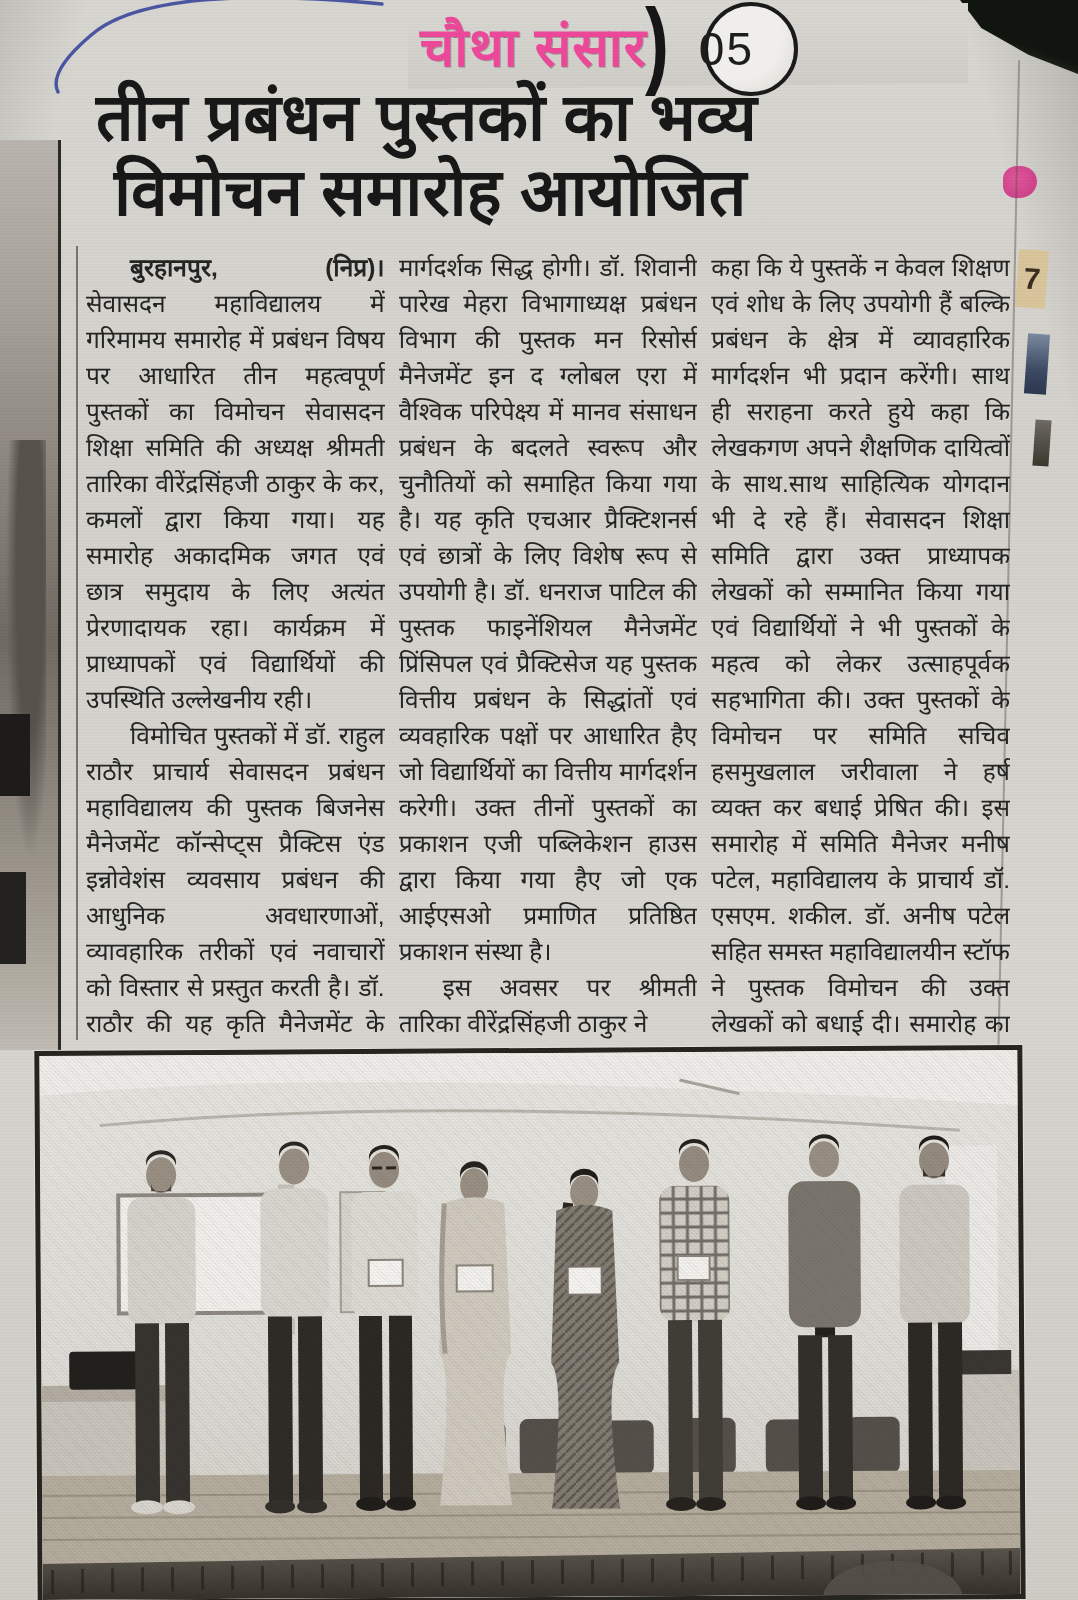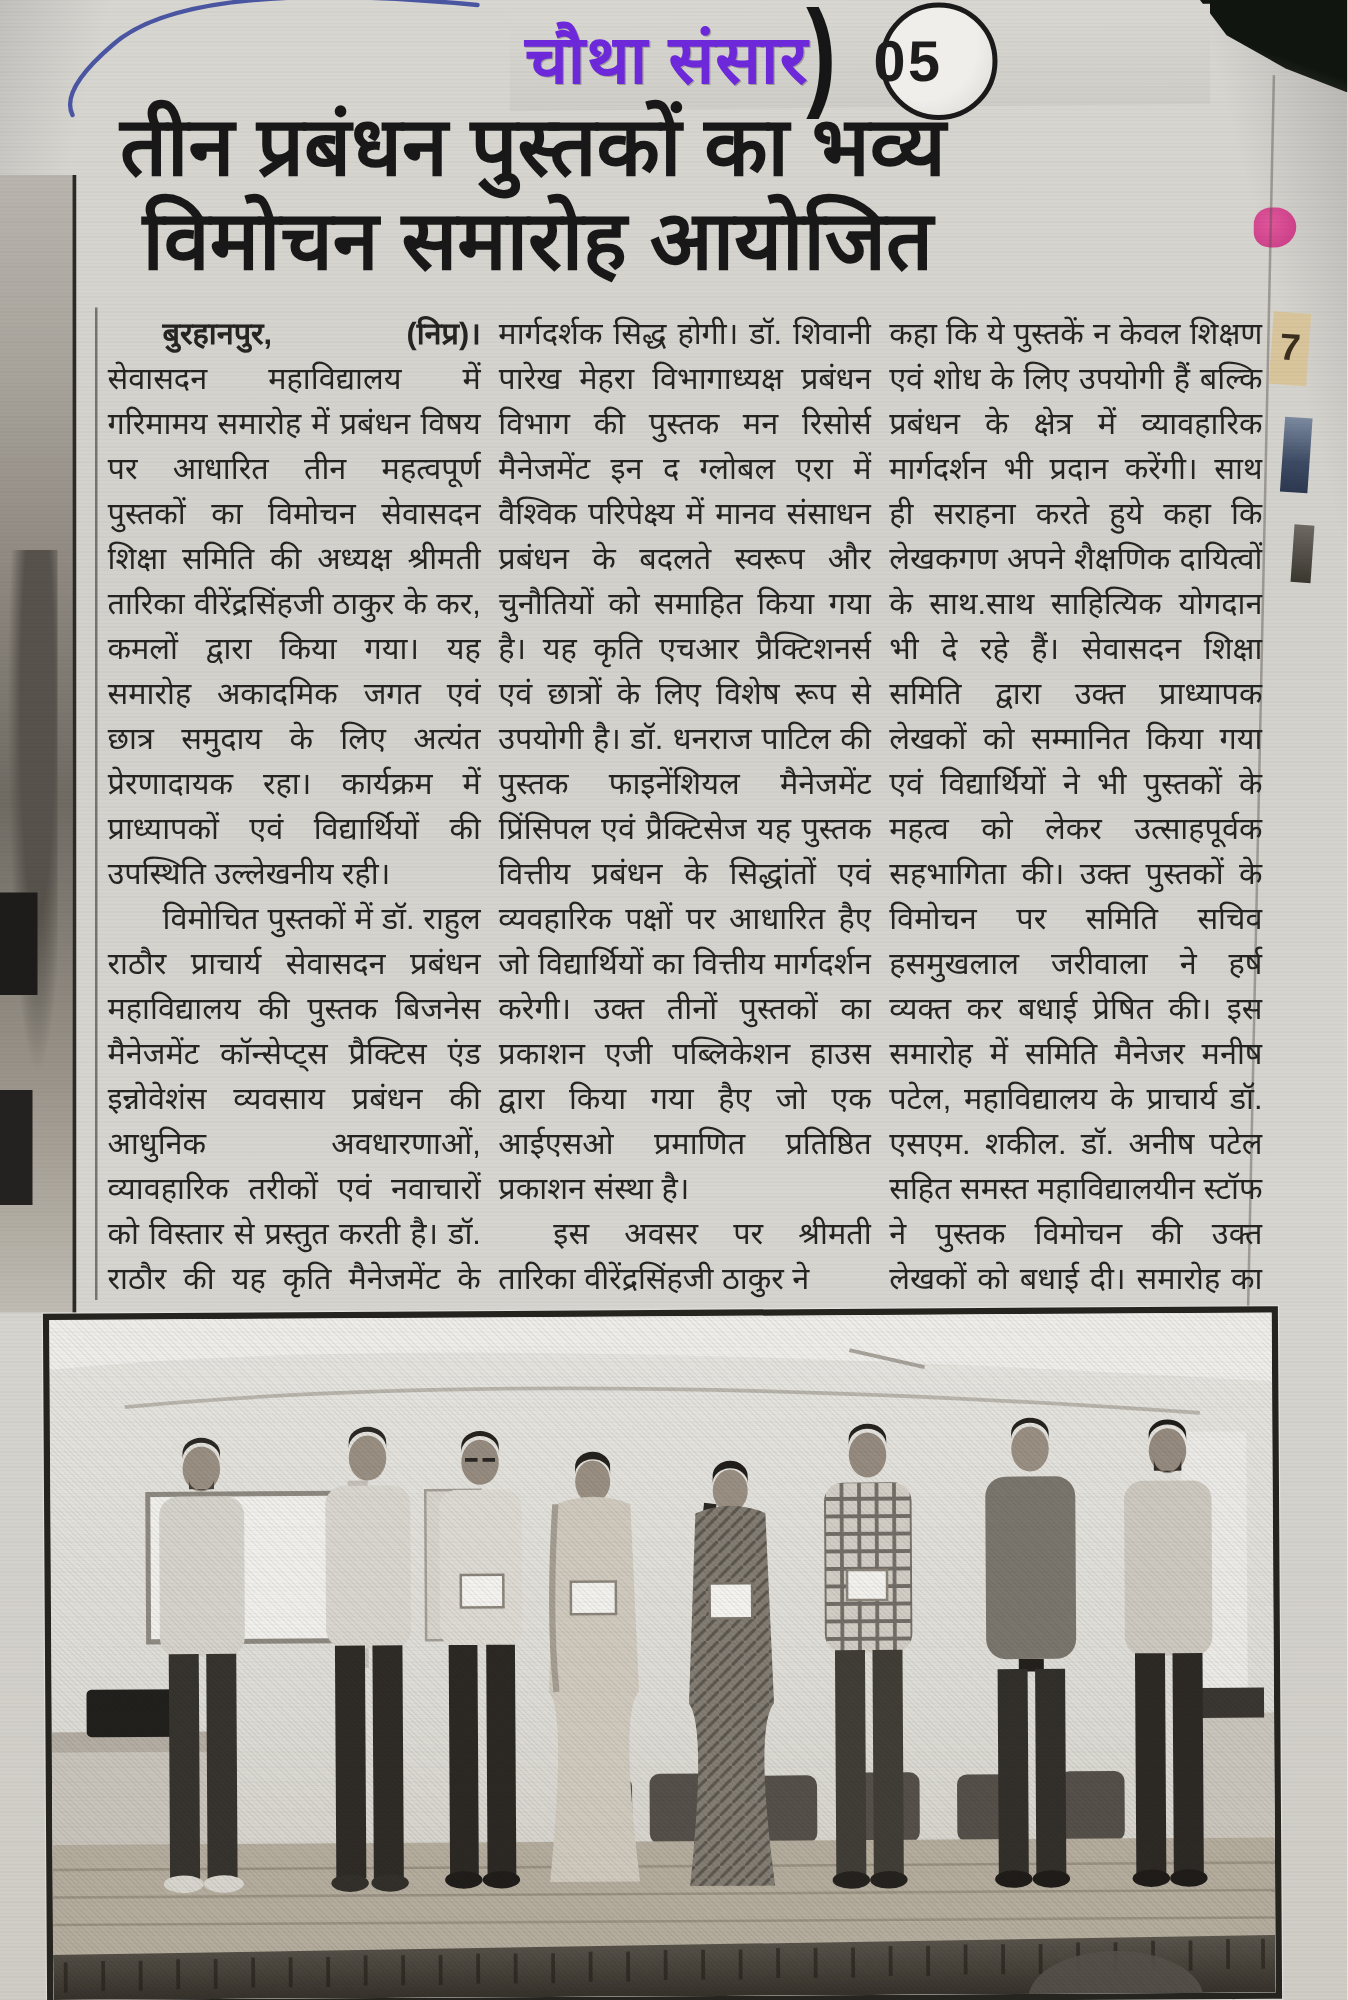--- a/index.html
+++ b/index.html
@@ -45,28 +45,28 @@
   .article-rule{top:246px;left:76px;width:2px;height:794px;background:rgba(40,38,35,0.55);}
 
   
   .pen-svg{top:0;left:30px;width:360px;height:110px;}
 
   
   .masthead{top:6px;left:408px;width:560px;height:80px;}
   .masthead-banner{position:absolute;inset:0;background:linear-gradient(180deg,#d9d7d2,#cfcdc8);
     transform:skewY(-0.6deg);}
   .masthead-row{position:absolute;top:2px;left:12px;display:flex;align-items:flex-start;}
-  .masthead-title{font-size:54px;font-weight:800;color:#6d28d9;letter-spacing:1px;
+  .masthead-title{font-size:54px;font-weight:800;color:#ec4899;letter-spacing:1px;
     text-shadow:1px 1px 0 rgba(0,0,0,0.25);white-space:nowrap;position:relative;z-index:2;}
   .masthead-globe{position:absolute;left:296px;top:-4px;width:86px;height:86px;border-radius:50%;
     border:4px solid #1a1a1a;background:radial-gradient(circle at 35% 35%, #efeeea 55%, #d8d6d1);
     z-index:1;}
   .masthead-crescent{font-size:96px;font-weight:800;color:#161616;line-height:70px;margin-left:-6px;
     transform:scaleX(0.75);z-index:2;}
-  .masthead-pageno{margin-left:26px;margin-top:14px;font-size:46px;font-weight:700;color:#1d1d1d;
+  .masthead-pageno{margin-left:26px;margin-top:14px;font-size:46px;font-weight:400;color:#1d1d1d;
     letter-spacing:2px;z-index:2;}
   .masthead-date{position:absolute;top:50px;left:34px;font-size:25px;font-weight:bold;color:#1e1e1e;z-index:3;}
 
   
   .headline{top:82px;left:96px;width:830px;color:#181818;font-weight:bold;line-height:1.08;}
   .headline .l1{font-size:66px;letter-spacing:0;}
   .headline .l2{font-size:66px;margin-left:18px;margin-top:4px;}
 
   
   .columns{top:250px;left:86px;width:924px;height:792px;display:flex;gap:14px;overflow:hidden;}

